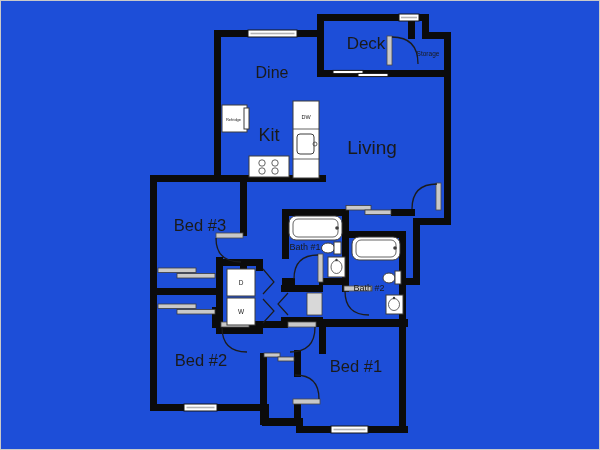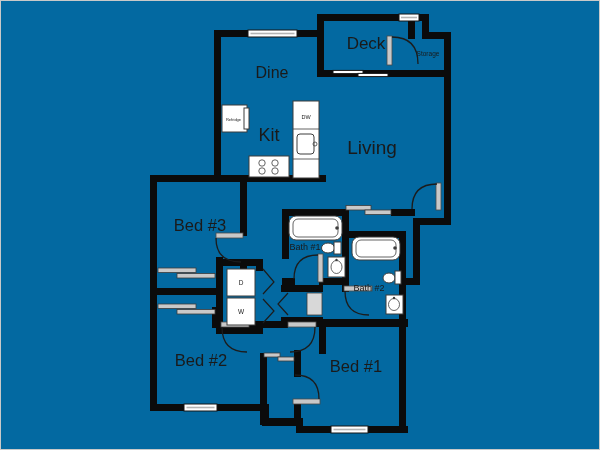--- a/index.html
+++ b/index.html
@@ -1,17 +1,17 @@
 <!DOCTYPE html>
 <html><head>
 <meta charset="utf-8">
 <style>
   html,body{margin:0;padding:0;background:#fff;}
   .frame{
-    width:598px;height:448px;border:1px solid #c9c9c9;background:#0369a1;
+    width:598px;height:448px;border:1px solid #c9c9c9;background:#1d4ed8;
     position:relative;overflow:hidden;
     font-family:"Liberation Sans", sans-serif;
   }
   svg{position:absolute;inset:0;}
   text{fill:#1a1a1a;font-family:"Liberation Sans", sans-serif;}
   .room-label{font-weight:400;}
   .wall{fill:#0b0b0b;}
   .fixture{fill:#ffffff;stroke:#3d3d3d;stroke-width:1;}
   .fixture-thin{fill:none;stroke:#3d3d3d;stroke-width:0.8;}
   .panel{fill:#c8c8c8;stroke:#4a4a4a;stroke-width:0.8;}

